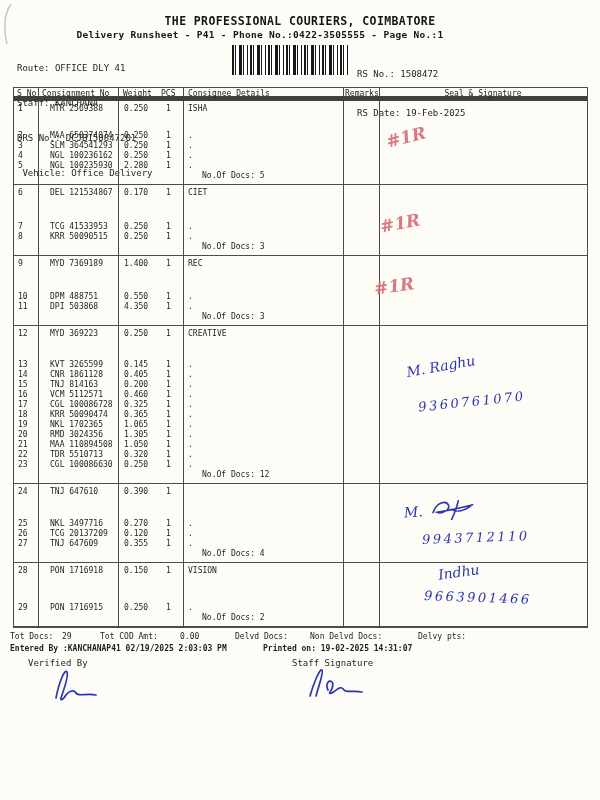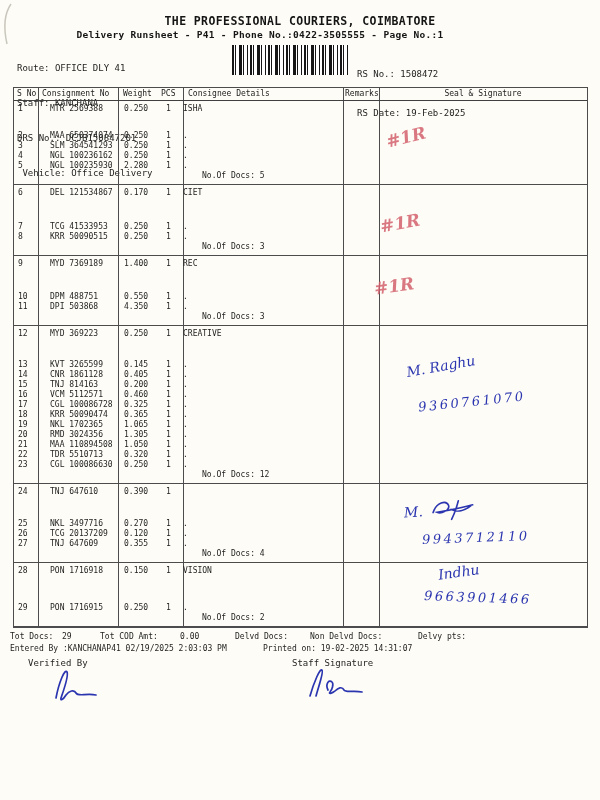--- a/index.html
+++ b/index.html
@@ -25,49 +25,49 @@
       #161616 0 2px,#fff 2px 3px,#161616 3px 4px,#fff 4px 7px,
       #161616 7px 10px,#fff 10px 11px,#161616 11px 12px,#fff 12px 15px,
       #161616 15px 16px,#fff 16px 18px); }
   .rs-block { top:42px; left:357px; font-size:9px; line-height:13px; white-space:pre; }
 
   
   .rtable { top:87px; left:13px; width:575px; height:541px;
     border:1px solid #4c4c4c; border-bottom-width:2px; font-size:8px; }
   .vline { position:absolute; top:0; bottom:0; width:1px; background:#4c4c4c; }
   .hdr-row { position:relative; display:flex; height:13px; line-height:12px;
-    border-bottom:1px solid #404040; font-size:8px; color:#222; }
+    border-bottom:5px solid #404040; font-size:8px; color:#222; }
   .h-sno{width:24px;padding-left:3px} .h-cons{width:80px;padding-left:4px}
   .h-wt{width:41px;padding-left:5px} .h-pcs{width:24px;padding-left:2px}
   .h-det{width:160px;padding-left:5px} .h-rem{width:36px;padding-left:2px}
   .h-seal{flex:1;text-align:center}
 
   .group { position:relative; border-bottom:1px solid #4c4c4c; }
   .group:last-child { border-bottom:none; }
   .trow { display:flex; height:10px; line-height:10px; }
   .first-row { padding-top:3px; height:14px; }
   .c-sno{width:24px;padding-left:4px} .c-cons{width:80px;padding-left:12px}
   .c-wt{width:41px;padding-left:6px} .c-pcs{width:24px;padding-left:7px}
-  .c-det{flex:1;}
+  .c-det{flex:1;padding-left:5px}
   .bottom-block { position:absolute; left:0; right:0; bottom:3px; }
   .docs-line { height:10px; line-height:10px; padding-left:188px; font-size:8px; }
 
   
   .hw { position:absolute; font-family:"DejaVu Serif","Liberation Serif",serif;
     font-style:italic; white-space:nowrap; }
   .hw-red { color:#d4626e; font-weight:bold; font-size:17px; opacity:.85; }
   .hw-name { color:#2b35b0; font-size:14px; }
   .hw-phone { color:#2b35b0; font-size:13px; letter-spacing:2.5px; }
   .sig-svg { position:absolute; }
   .sig-svg path { stroke:#2b35b0; fill:none; stroke-width:1.7; stroke-linecap:round; }
 
   
   .foot-line { font-size:8px; line-height:10px; white-space:pre; }
   .fl1 span { position:absolute; top:0; }
-  .f-b { font-weight:normal; }
+  .f-b { font-weight:bold; }
   .label-9 { font-size:9px; }
   .artifact path { stroke:#c9c6bd; fill:none; stroke-width:1.5; }
 </style>
 </head>
 <body>
 
 <div class="abs doc-title">THE PROFESSIONAL COURIERS, COIMBATORE</div>
 <div class="abs doc-subtitle">Delivery Runsheet - P41 - Phone No.:0422-3505555 - Page No.:1</div>
 
 <svg class="abs artifact" style="top:2px;left:0" width="16" height="44" viewBox="0 0 16 44">

